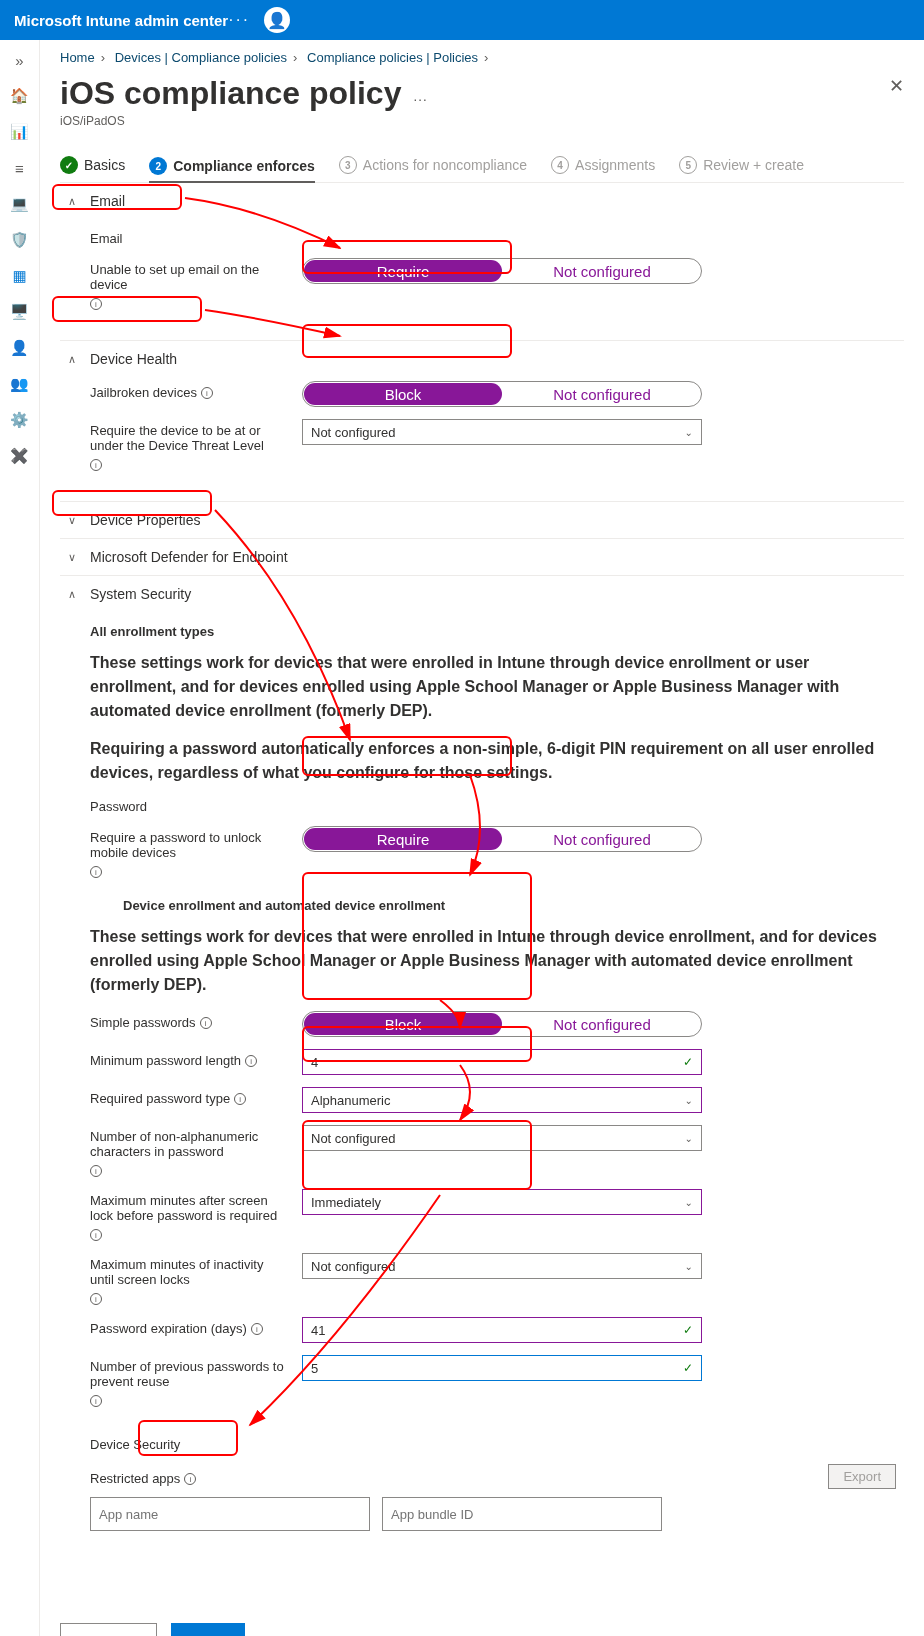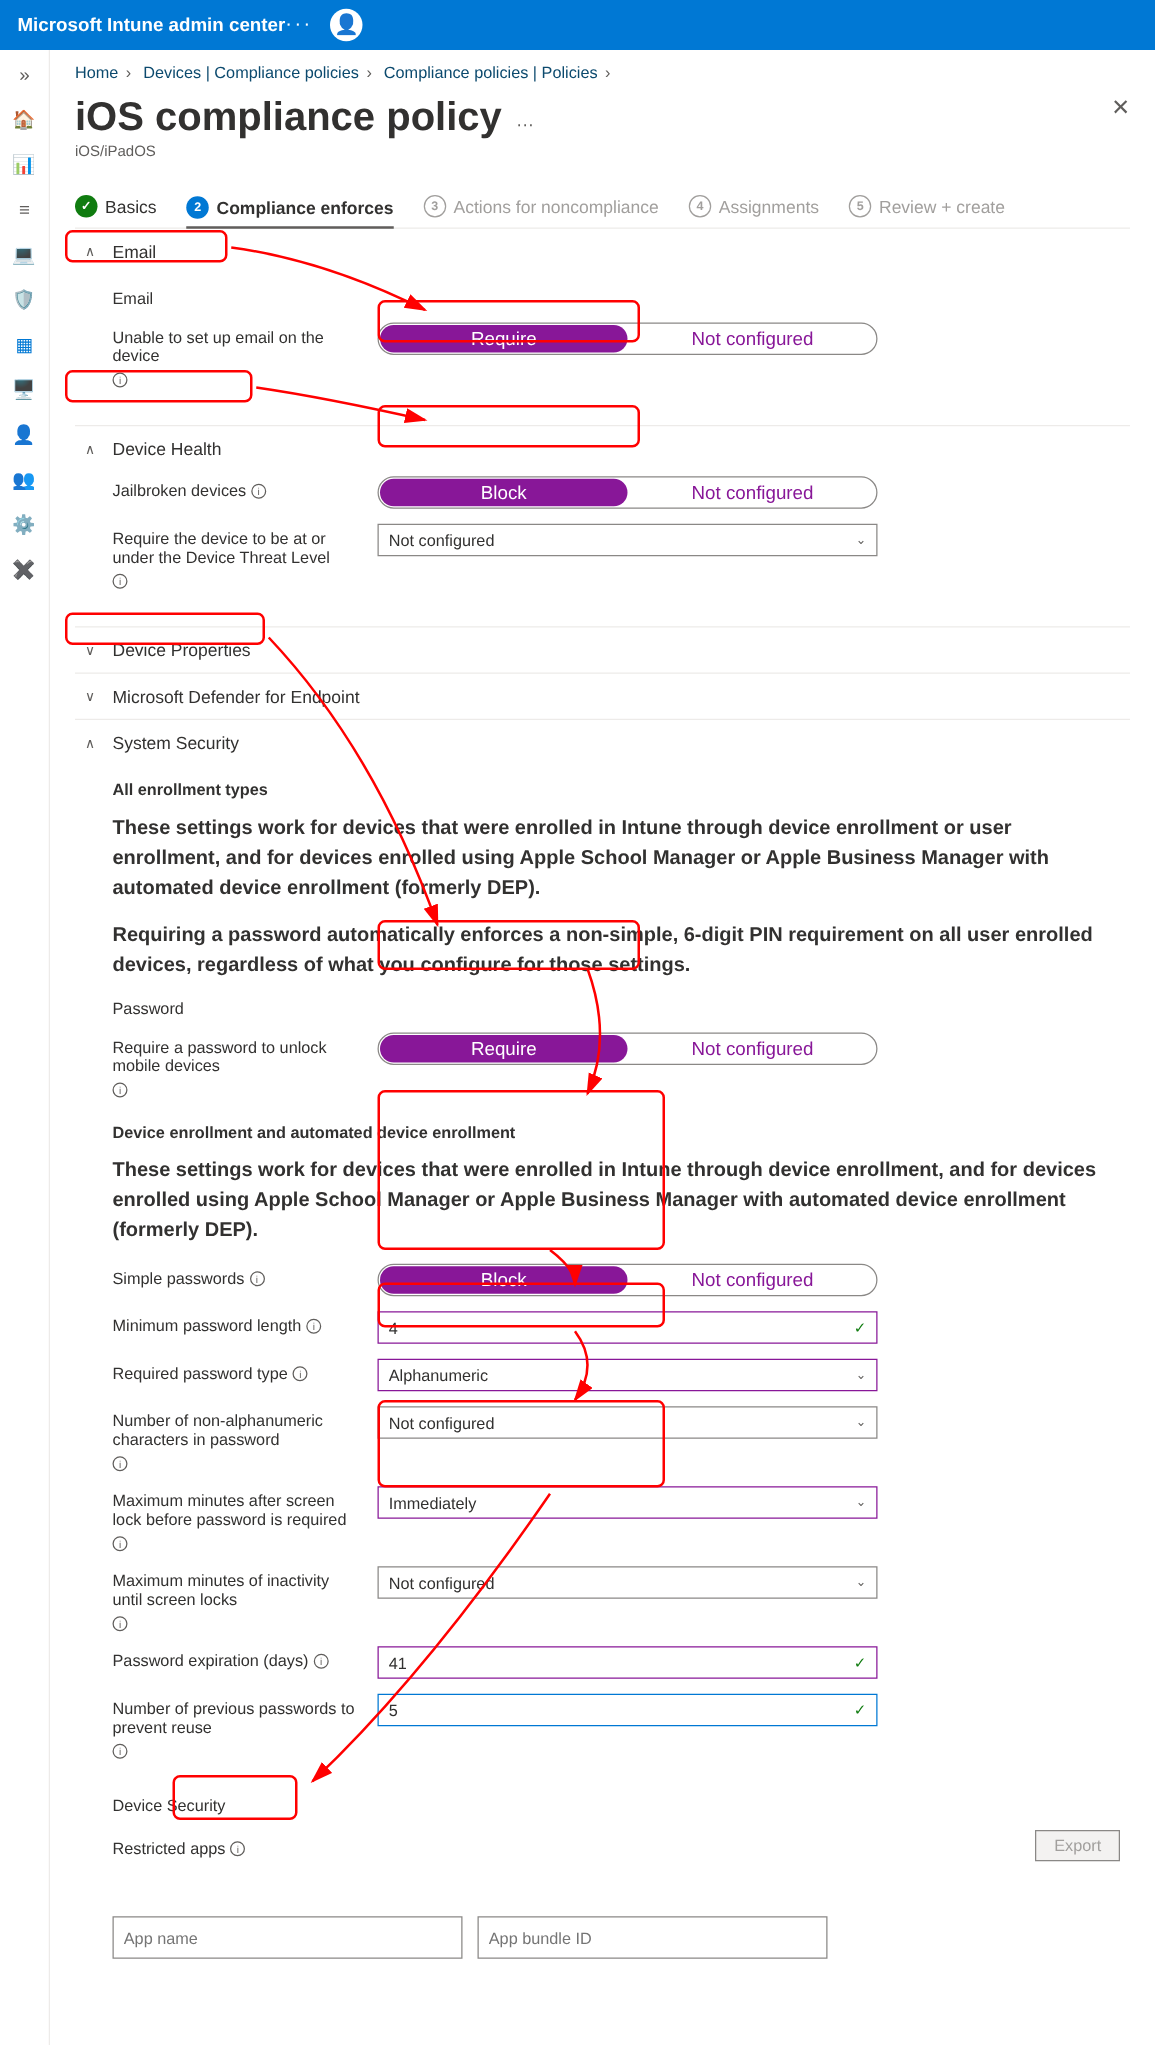--- a/index.html
+++ b/index.html
@@ -41,21 +41,21 @@
 .row-control { flex: 1; max-width: 400px; }
 .toggle-pill { display: flex; border: 1px solid #8a8886; border-radius: 14px; height: 26px; overflow: hidden; }
 .toggle-half { flex: 1; display: flex; align-items: center; justify-content: center; font-size: 15px; cursor: pointer; }
 .toggle-half.selected { background: #881798; color: #fff; border-radius: 12px; margin: 1px; }
 .toggle-half.unselected { color: #881798; }
 .select-box { width: 100%; height: 26px; border: 1px solid #8a8886; padding: 0 24px 0 8px; font-size: 13px; background: #fff; position: relative; display: flex; align-items: center; cursor: pointer; }
 .select-box.purple { border-color: #881798; }
 .select-box.blue { border-color: #0078d4; }
 .select-arrow { position: absolute; right: 8px; font-size: 10px; color: #605e5c; }
 .select-check { position: absolute; right: 8px; color: #107c10; font-size: 12px; }
-.text-input { width: 100%; height: 16px; border: 1px solid #8a8886; padding: 16px 8px; font-size: 13px; margin-top: 36px; }
+.text-input { width: 100%; height: 16px; border: 1px solid #8a8886; padding: 16px 8px; font-size: 13px; }
 .para { font-size: 16px; font-weight: 600; margin: 8px 0 14px 0; line-height: 1.5; }
 .apps-row { display: flex; gap: 12px; margin-top: 8px; }
 .apps-row .text-input { flex: 1; max-width: 280px; }
 .apps-head { display: flex; justify-content: space-between; align-items: center; margin-top: 6px; }
 .export-btn { border: 1px solid #8a8886; background: #f3f2f1; padding: 4px 14px; font-size: 13px; cursor: pointer; color: #a19f9d; }
 .footer { display: flex; gap: 14px; padding: 14px 0 0 0; margin-top: 60px; }
 .btn { padding: 15px 22px; font-size: 13px; cursor: pointer; border: 1px solid #8a8886; background: #fff; }
 .btn.primary { background: #0078d4; color: #fff; border-color: #0078d4; font-weight: 600; }
 
 .hl { border: 2px solid #ff0000; border-radius: 6px; position: absolute; pointer-events: none; }
@@ -212,21 +212,21 @@
               <span>Require a password to unlock mobile devices</span>
               <span class="info-icon">i</span>
             </div>
           <div class="row-control">
             <div class="toggle-pill">
               <div class="toggle-half selected">Require</div>
               <div class="toggle-half unselected">Not configured</div>
             </div>
           </div>
         </div>
-        <div class="subhead bold" style="margin-top:20px;">Device enrollment and automated device enrollment</div>
+        <div class="subhead bold" style="margin-top:20px;margin-left:33px;">Device enrollment and automated device enrollment</div>
         <div class="para">These settings work for devices that were enrolled in Intune through device enrollment, and for devices enrolled using Apple School Manager or Apple Business Manager with automated device enrollment (formerly DEP).</div>
 
         <div class="row">
           <div class="row-label">
               <span>Simple passwords</span>
               <span class="info-icon">i</span>
             </div>
           <div class="row-control">
             <div class="toggle-pill">
               <div class="toggle-half selected">Block</div>

